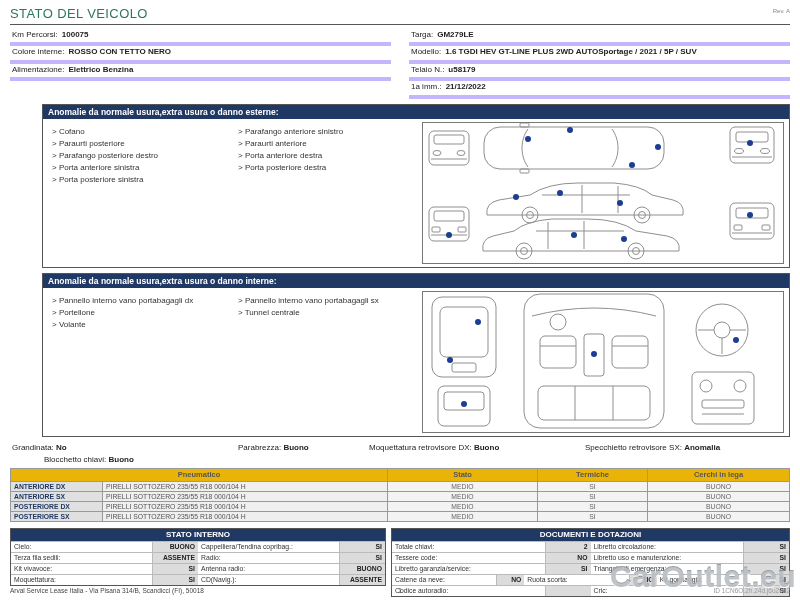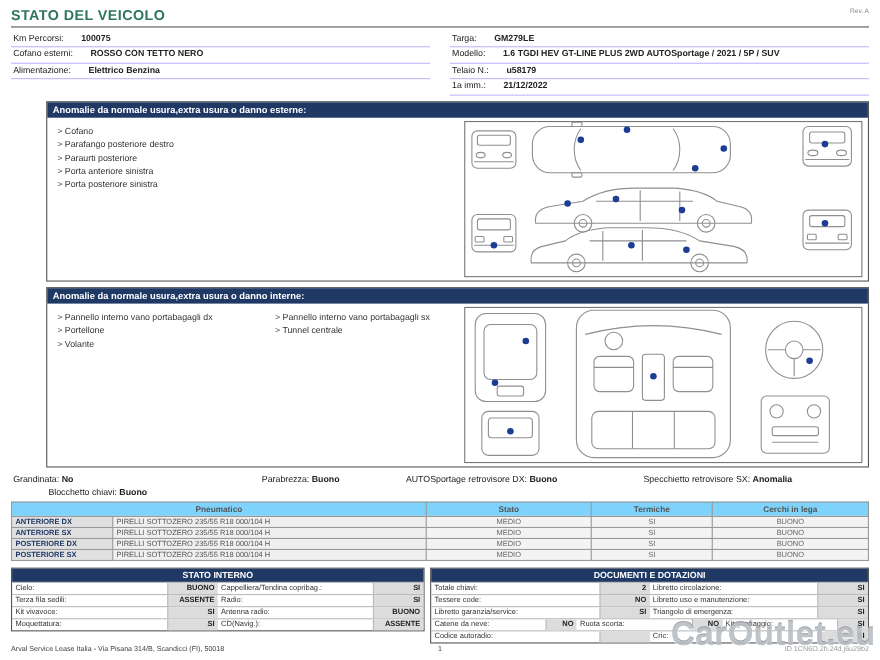--- a/index.html
+++ b/index.html
@@ -3,46 +3,46 @@
 <meta charset="utf-8">
 <style>
   * { margin:0; padding:0; box-sizing:border-box; }
   html,body { background:#d8d8d8; }
   .page {
     width:800px; height:600px; background:#ffffff; position:relative;
     font-family:"Liberation Sans", sans-serif; color:#222;
     padding:6px 10px; overflow:hidden; margin:0 auto;
   }
   .topbar { display:flex; justify-content:space-between; align-items:flex-start; }
-  .title { font-size:13px; font-weight:bold; color:#2e7560; letter-spacing:.4px; }
+  .title { font-size:13px; font-weight:normal; color:#2e7560; letter-spacing:.4px; }
   .rev { font-size:6px; color:#888; margin-top:2px; }
   .rule { border:none; border-top:1.5px solid #555; margin:3px 0 4px; }
 
   .info { display:flex; gap:18px; }
   .info-col { flex:1; }
-  .irow { display:flex; gap:16px; border-bottom:1px solid #c4b5fd; padding:1px 2px 2px; font-size:8px; line-height:1.3; }
+  .irow { display:flex; gap:4px; border-bottom:4px solid #c4b5fd; padding:1px 2px 2px; font-size:8px; line-height:1.3; }
   .irow .lbl { white-space:nowrap; color:#222; }
   .irow .val { font-weight:bold; }
 
   .section { border:1px solid #555; margin-top:5px;margin-left:32px; }
   .sec-head { background:#1f3864; color:#fff; font-size:8.5px; font-weight:bold; padding:2px 5px; }
   .sec-body { display:flex; padding:3px 5px; gap:8px; height:148px; }
-  .dcols { display:flex; flex:1; gap:38px; padding-top:4px; padding-left:4px; }
+  .dcols { display:flex; flex:1; gap:26px; padding-top:4px; padding-left:4px; }
   .dlist { list-style:none; font-size:8px; line-height:1.5; color:#333; width:160px; }
   .diagram-box { border:1px solid #777; width:362px; flex:none; background:#fff; margin-left:auto; }
   .dsvg { width:100%; height:100%; }
 
   .cond { margin-top:6px; font-size:8px; padding:0 2px; }
   .cond-line1 { display:flex; }
   .cond-item b { font-weight:bold; }
   .c1 { width:226px; } .c2 { width:131px; } .c3 { width:216px; } .c4 { flex:1; }
   .cond-line2 { margin-top:3px;padding-left:32px; }
 
   table.tires { width:100%; border-collapse:collapse; margin-top:4px; }
-  .tires th { background:#7dd3fc; color:#555; font-size:7.5px; font-weight:bold; border:1px solid #999; padding:1.5px 2px; text-align:center; }
+  .tires th { background:#eab308; color:#555; font-size:7.5px; font-weight:bold; border:1px solid #999; padding:1.5px 2px; text-align:center; }
   .tires td { border:1px solid #999; font-size:6.8px; padding:1px 3px; }
   td.pos { width:92px; font-weight:bold; color:#1f3864; background:#e0e0e0; }
   td.desc { color:#555; background:#efefef; }
   td.cv { text-align:center; color:#666; background:#f3f3f3; }
   col.c-stato { width:150px; } col.c-term { width:110px; } col.c-cerchi { width:142px; }
 
   .bottom { display:flex; gap:5px; margin-top:6px; align-items:flex-start; }
   .btable { border:1px solid #555; }
   .btable.lt { width:376px; }
   .btable.rt { flex:1; }
@@ -75,21 +75,21 @@
   </div>
   <hr class="rule">
 
   <div class="info">
     <div class="info-col">
       <div class="irow">
         <span class="lbl">Km Percorsi:</span>
         <span class="val">100075</span>
       </div>
       <div class="irow">
-        <span class="lbl">Cofano esterni:</span>
+        <span class="lbl">Colore interne:</span>
         <span class="val">ROSSO CON TETTO NERO</span>
       </div>
       <div class="irow">
         <span class="lbl">Alimentazione:</span>
         <span class="val">Elettrico Benzina</span>
       </div>
     </div>
     <div class="info-col">
       <div class="irow">
         <span class="lbl">Targa:</span>
@@ -109,24 +109,30 @@
       </div>
     </div>
   </div>
 
   <div class="section">
     <div class="sec-head">Anomalie da normale usura,extra usura o danno esterne:</div>
     <div class="sec-body">
       <div class="dcols">
         <ul class="dlist">
           <li>&gt; Cofano</li>
+          <li>&gt; Paraurti posteriore</li>
           <li>&gt; Parafango posteriore destro</li>
-          <li>&gt; Paraurti posteriore</li>
           <li>&gt; Porta anteriore sinistra</li>
           <li>&gt; Porta posteriore sinistra</li>
+        </ul>
+        <ul class="dlist">
+          <li>&gt; Parafango anteriore sinistro</li>
+          <li>&gt; Paraurti anteriore</li>
+          <li>&gt; Porta anteriore destra</li>
+          <li>&gt; Porta posteriore destra</li>
         </ul>
       </div>
       <div class="diagram-box">
         <svg class="dsvg" viewBox="0 0 358 140">
           <g stroke="#8f8f8f" fill="none" stroke-width="1">
             <g transform="translate(5,8)">
               <rect x="0" y="0" width="40" height="34" rx="5"></rect>
               <rect x="5" y="4" width="30" height="9" rx="2"></rect>
               <ellipse cx="8" cy="22" rx="4" ry="2.5"></ellipse>
               <ellipse cx="32" cy="22" rx="4" ry="2.5"></ellipse>
@@ -270,21 +276,21 @@
     <div class="cond-line1">
       <span class="cond-item c1">
         <span>Grandinata:</span>
         <b>No</b>
       </span>
       <span class="cond-item c2">
         <span>Parabrezza:</span>
         <b>Buono</b>
       </span>
       <span class="cond-item c3">
-        <span>AUTOSportage retrovisore DX:</span>
+        <span>Moquettatura retrovisore DX:</span>
         <b>Buono</b>
       </span>
       <span class="cond-item c4">
         <span>Specchietto retrovisore SX:</span>
         <b>Anomalia</b>
       </span>
     </div>
     <div class="cond-line2">
       <span>Blocchetto chiavi:</span>
       <b>Buono</b>

